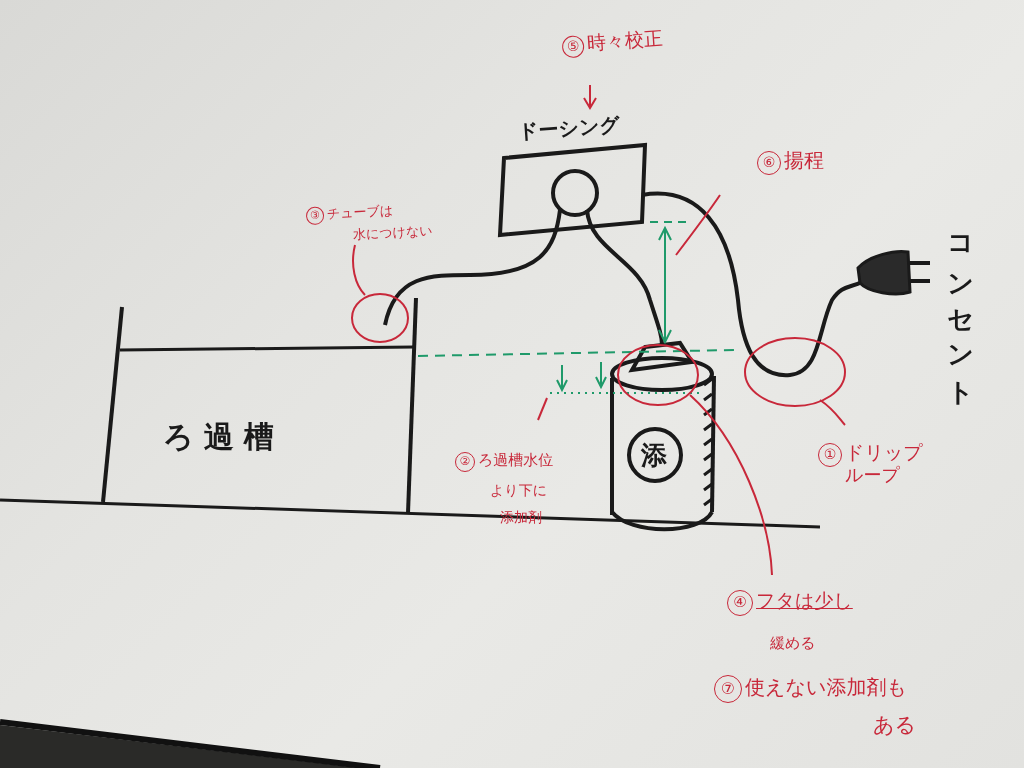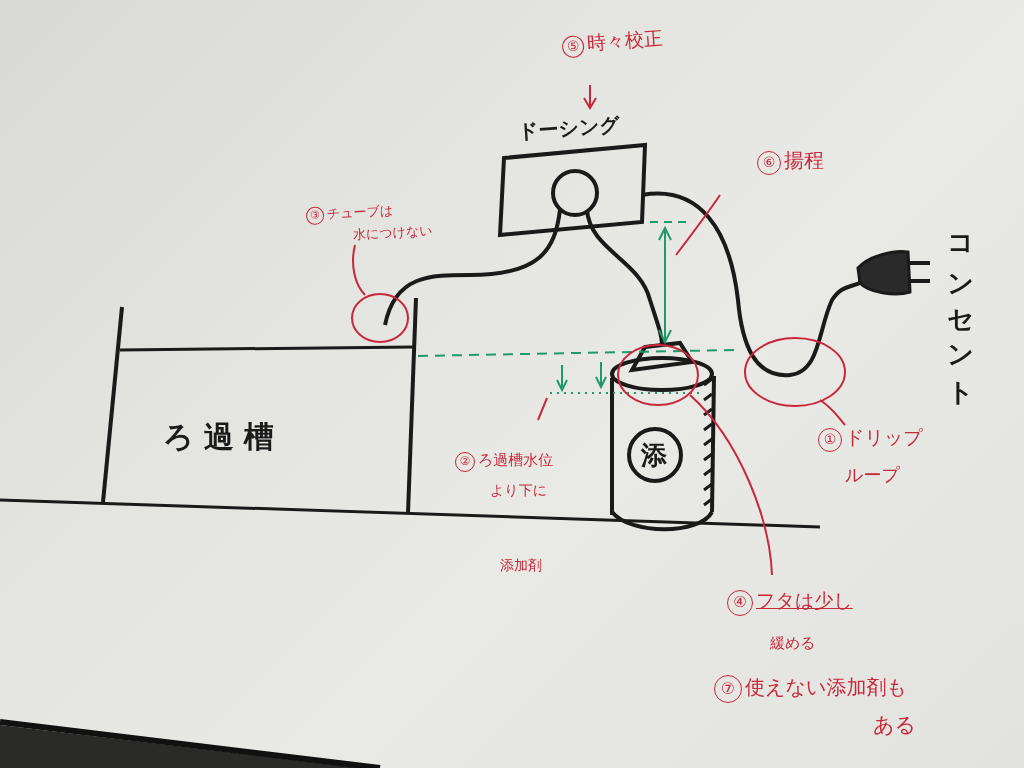--- a/index.html
+++ b/index.html
@@ -113,23 +113,23 @@
 
 <div class="lbl red" style="left:306px;top:205px;font-size:13px;transform:rotate(-3deg);">
   <span class="num" style="width:18px;height:18px;font-size:11px;line-height:15px;">③</span><span>チューブは</span>
 </div>
 <div class="lbl red" style="left:353px;top:226px;font-size:13px;transform:rotate(-3deg);">水につけない</div>
 
 <div class="lbl red" style="left:455px;top:452px;font-size:15px;">
   <span class="num" style="width:20px;height:20px;font-size:12px;line-height:17px;">②</span><span>ろ過槽水位</span>
 </div>
 <div class="lbl red" style="left:490px;top:483px;font-size:14px;text-align:right;">より下に</div>
-<div class="lbl red" style="left:500px;top:510px;font-size:14px;margin-top:48px;">添加剤</div>
+<div class="lbl red" style="left:500px;top:510px;font-size:14px;">添加剤</div>
 
-<div class="lbl red" style="left:818px;top:428px;font-size:19px;">
+<div class="lbl red" style="left:818px;top:443px;font-size:19px;">
   <span class="num" style="width:24px;height:24px;font-size:14px;line-height:21px;">①</span><span>ドリップ</span>
 </div>
 <div class="lbl red" style="left:845px;top:466px;font-size:18px;">ループ</div>
 
 <div class="lbl red" style="left:727px;top:590px;font-size:19px;text-decoration:underline;">
   <span class="num" style="width:26px;height:26px;font-size:15px;line-height:23px;">④</span><span>フタは少し</span>
 </div>
 <div class="lbl red" style="left:770px;top:636px;font-size:15px;">緩める</div>
 
 <div class="lbl red" style="left:714px;top:675px;font-size:20px;">

